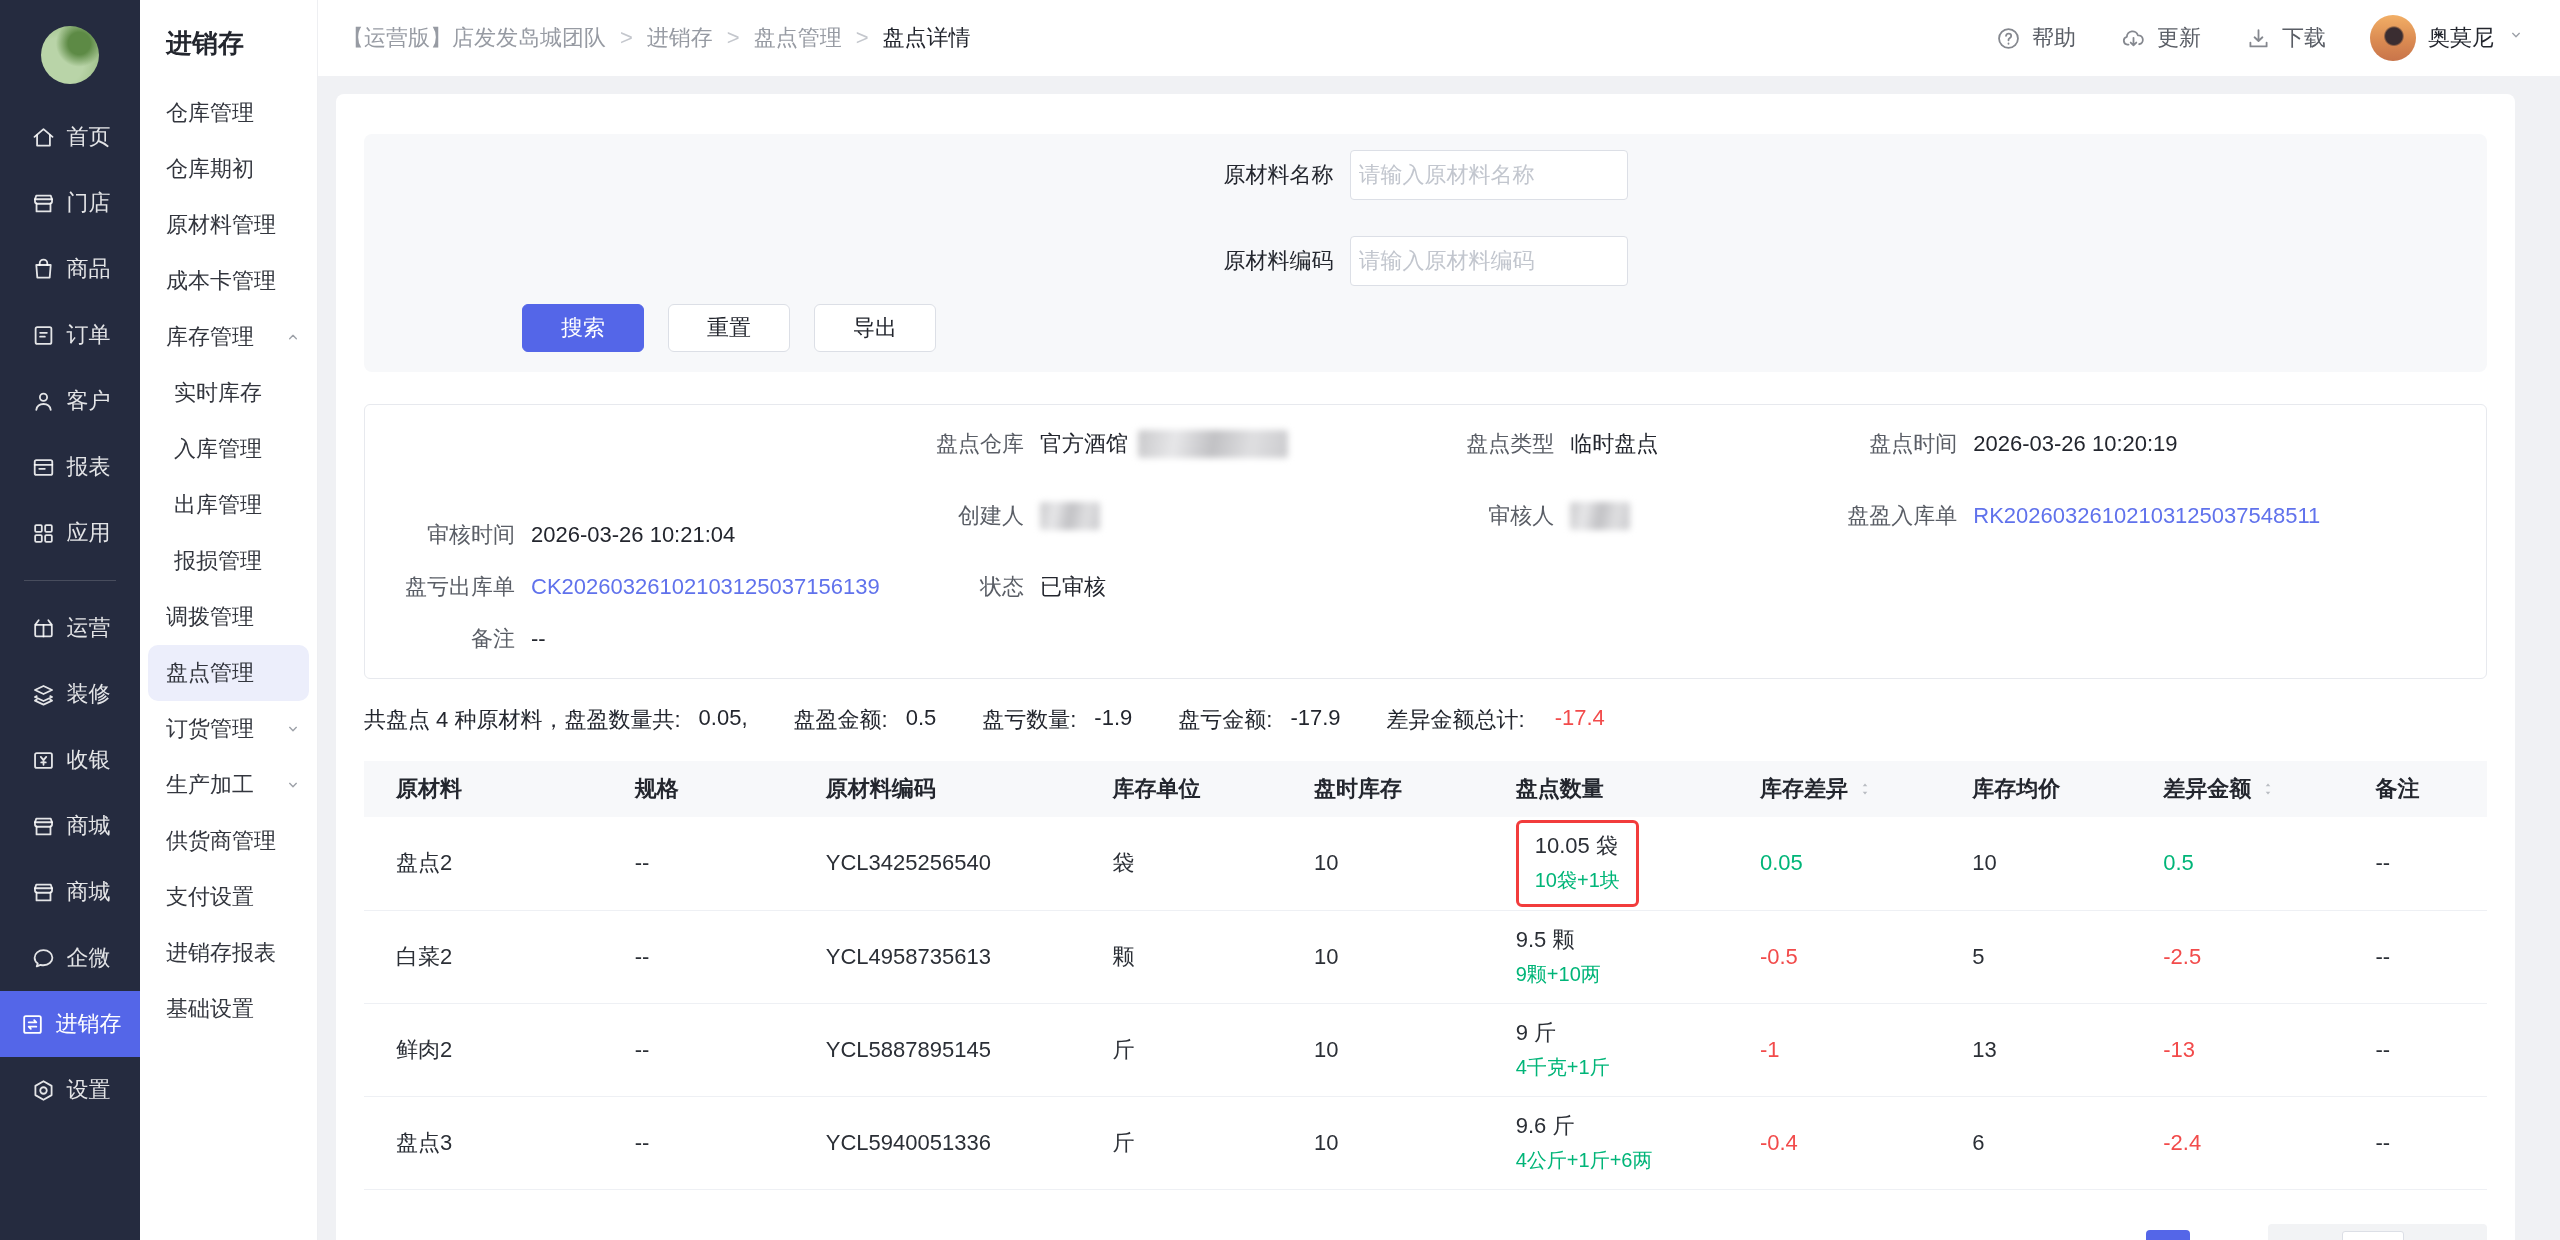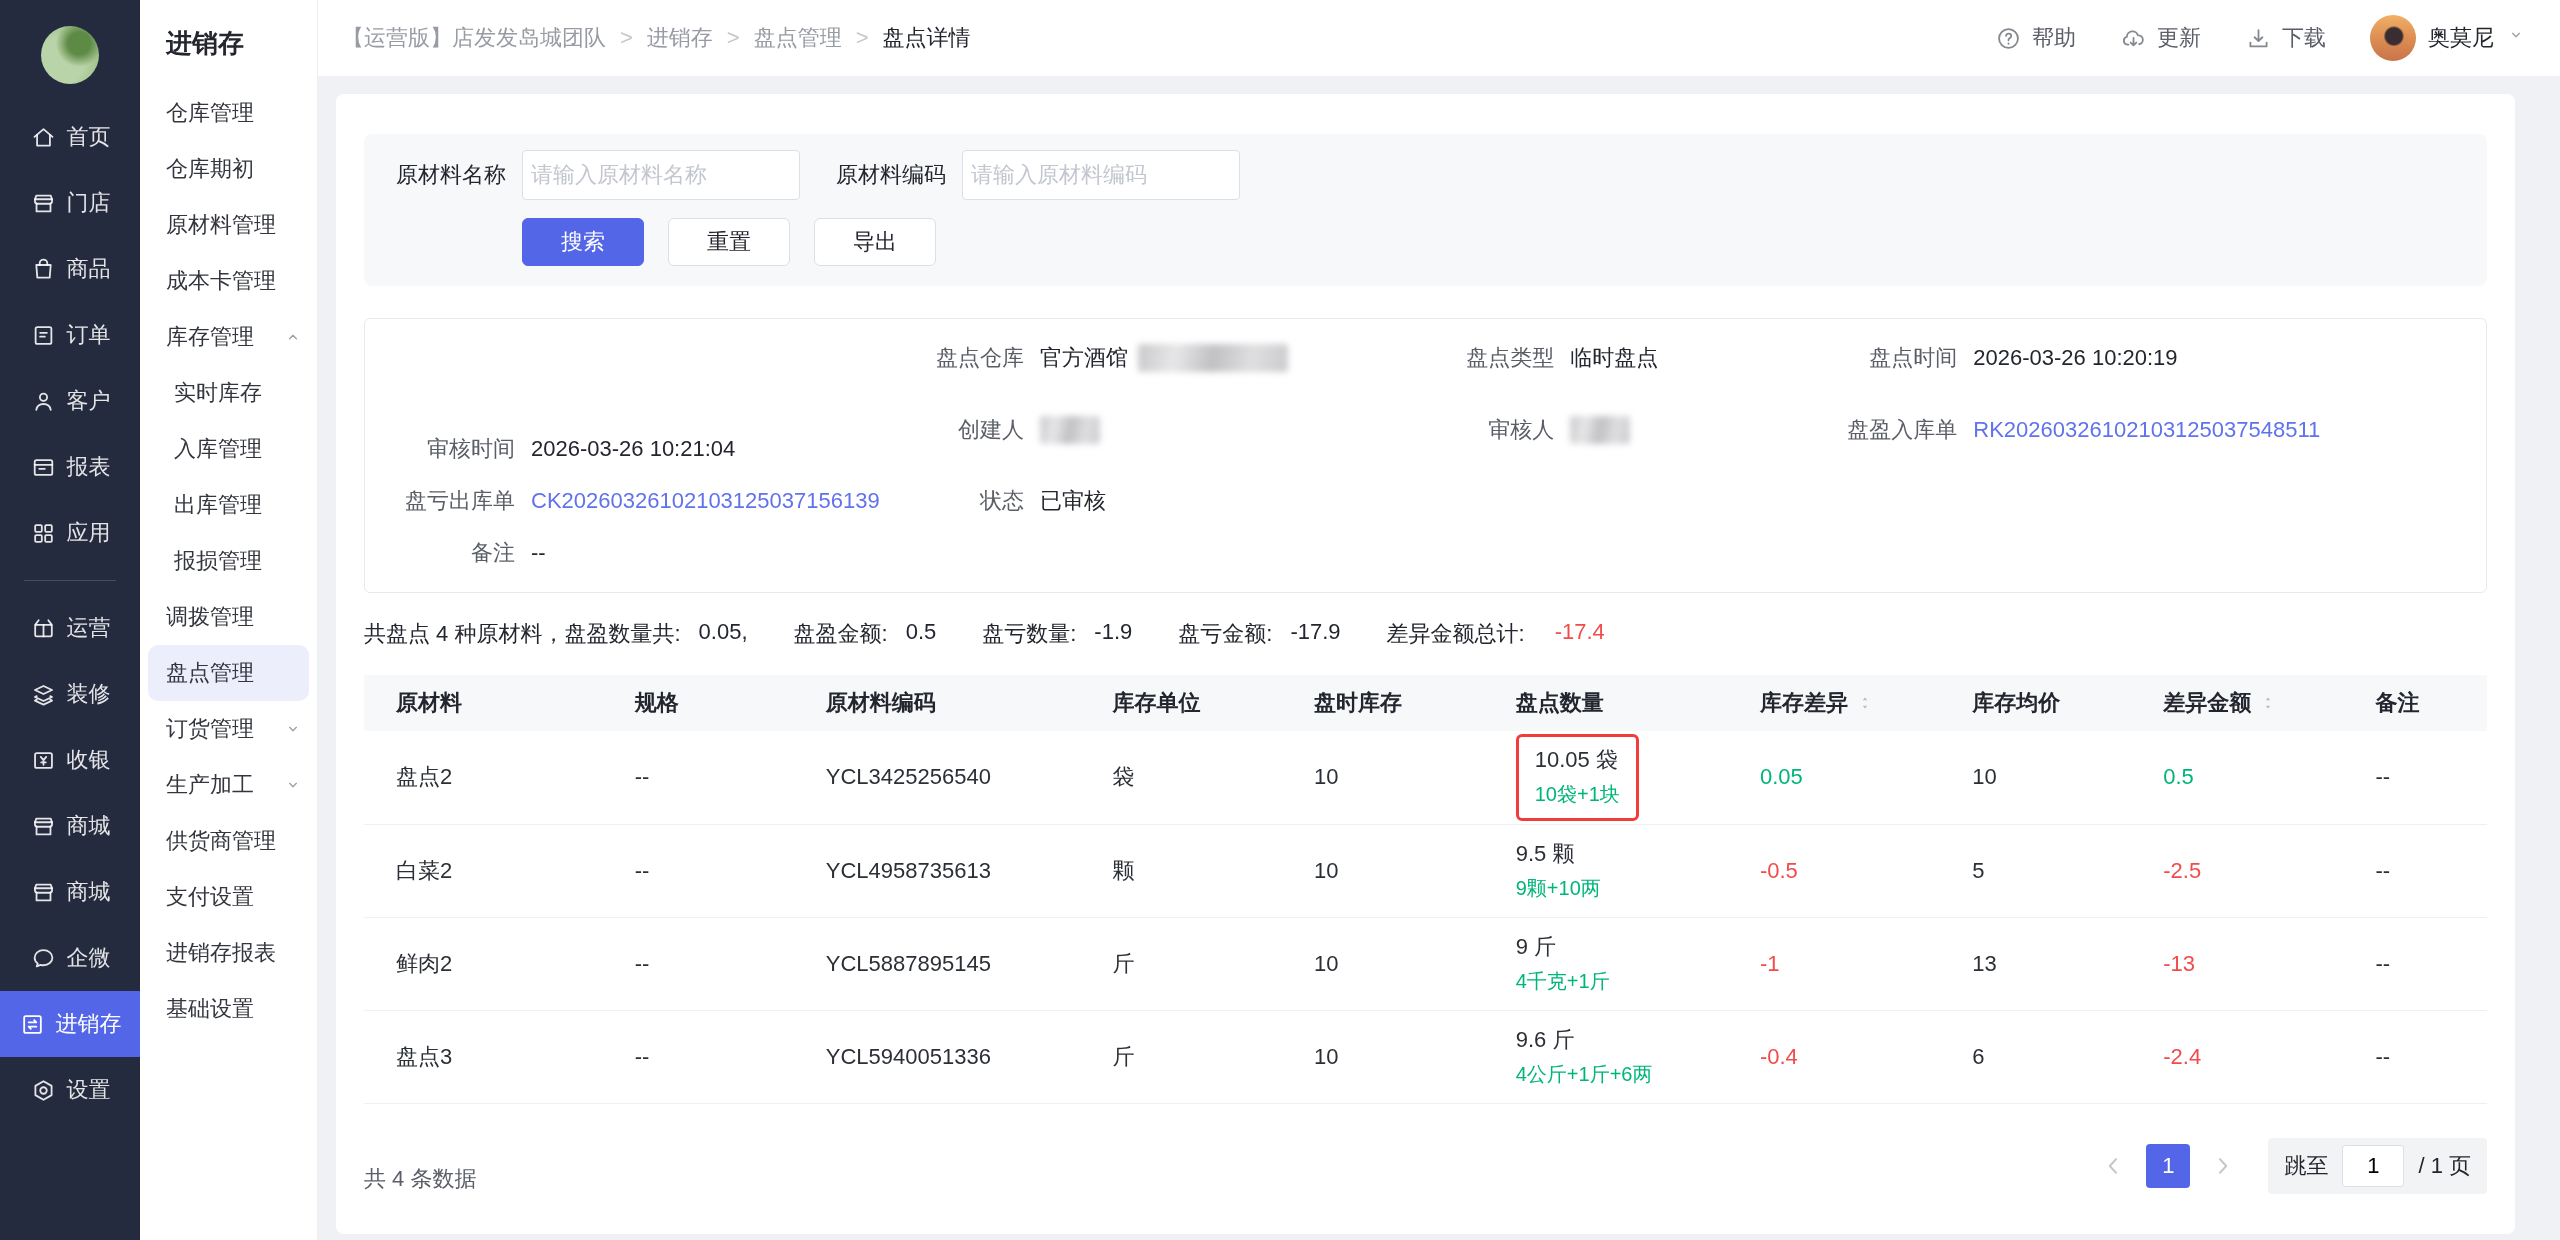--- a/index.html
+++ b/index.html
@@ -44,21 +44,21 @@
   .user-avatar { width:46px; height:46px; border-radius:50%;
     background: radial-gradient(circle at 52% 46%, #3a2d31 0 24%, rgba(0,0,0,0) 30%),
                 linear-gradient(180deg,#F2AF66,#DB8B52 55%,#C8744A); }
   .user-name { color:#23262E; }
   .user svg { width:20px; height:20px; color:#9DA1A8; }
 
   .card { flex:1; margin:18px 45px 24px 18px; background:#fff; border-radius:8px; padding:40px 28px; }
 
   
   .filter { background:#F7F8FA; border-radius:8px; padding:16px 32px 20px; }
-  .filter-row { display:flex; align-items:center; gap:36px; }
+  .filter-row { display:flex; align-items:center; gap:36px;flex-direction:column; }
   .ffield { display:flex; align-items:center; gap:16px; }
   .ffield label { font-size:22px; color:#23262E; }
   .ffield input { width:278px; height:50px; border:1px solid #DCDFE6; border-radius:4px; padding:0 8px;
     font-size:22px; color:#23262E; background:#fff; outline:none; font-family:inherit; }
   .ffield input::placeholder { color:#C2C6CE; }
   .filter-buttons { margin-top:18px; margin-left:126px; display:flex; gap:24px; }
   .btn { min-width:122px; height:48px; border-radius:6px; font-size:22px; display:flex; align-items:center; justify-content:center;
     cursor:pointer; border:1px solid #DCDFE6; background:#fff; color:#23262E; font-family:inherit; }
   .btn.primary { background:#5466E8; border-color:#5466E8; color:#fff; }
 

